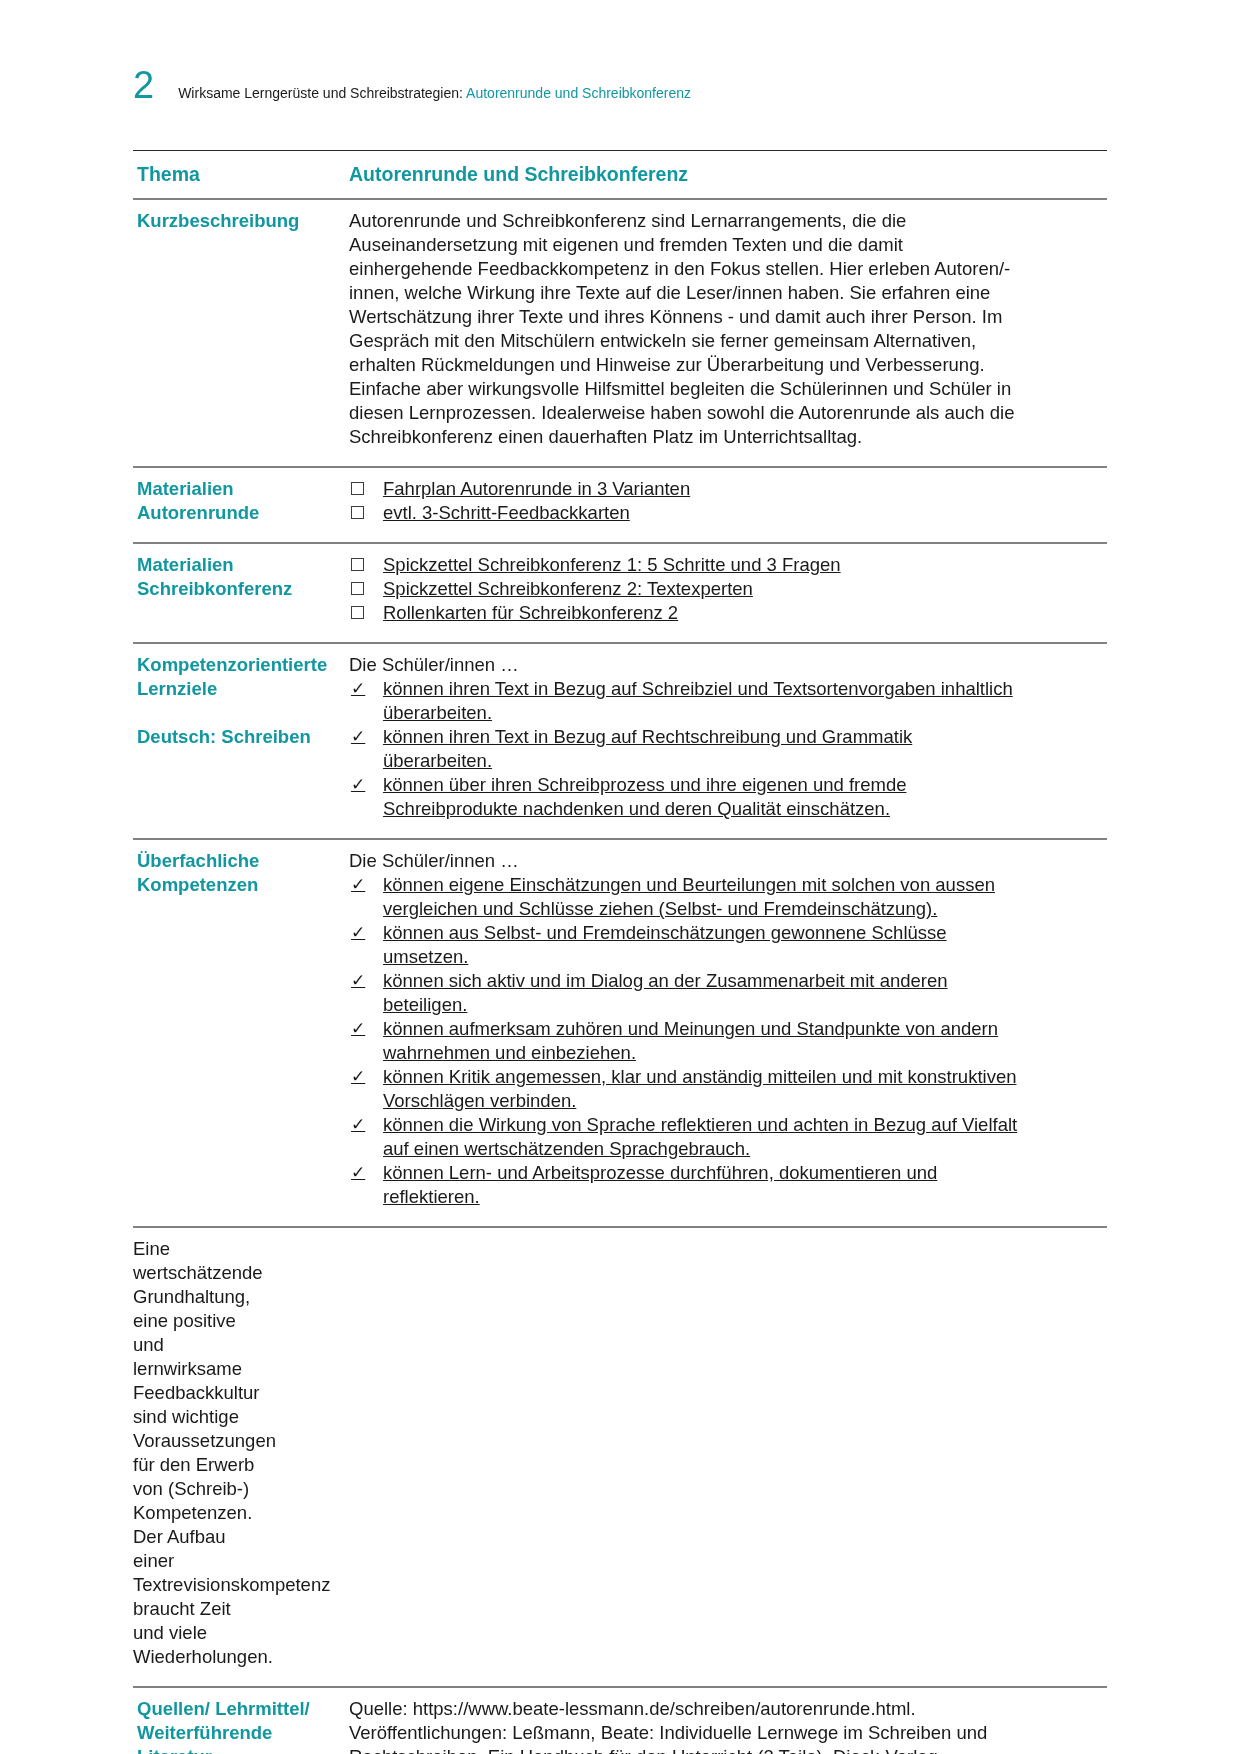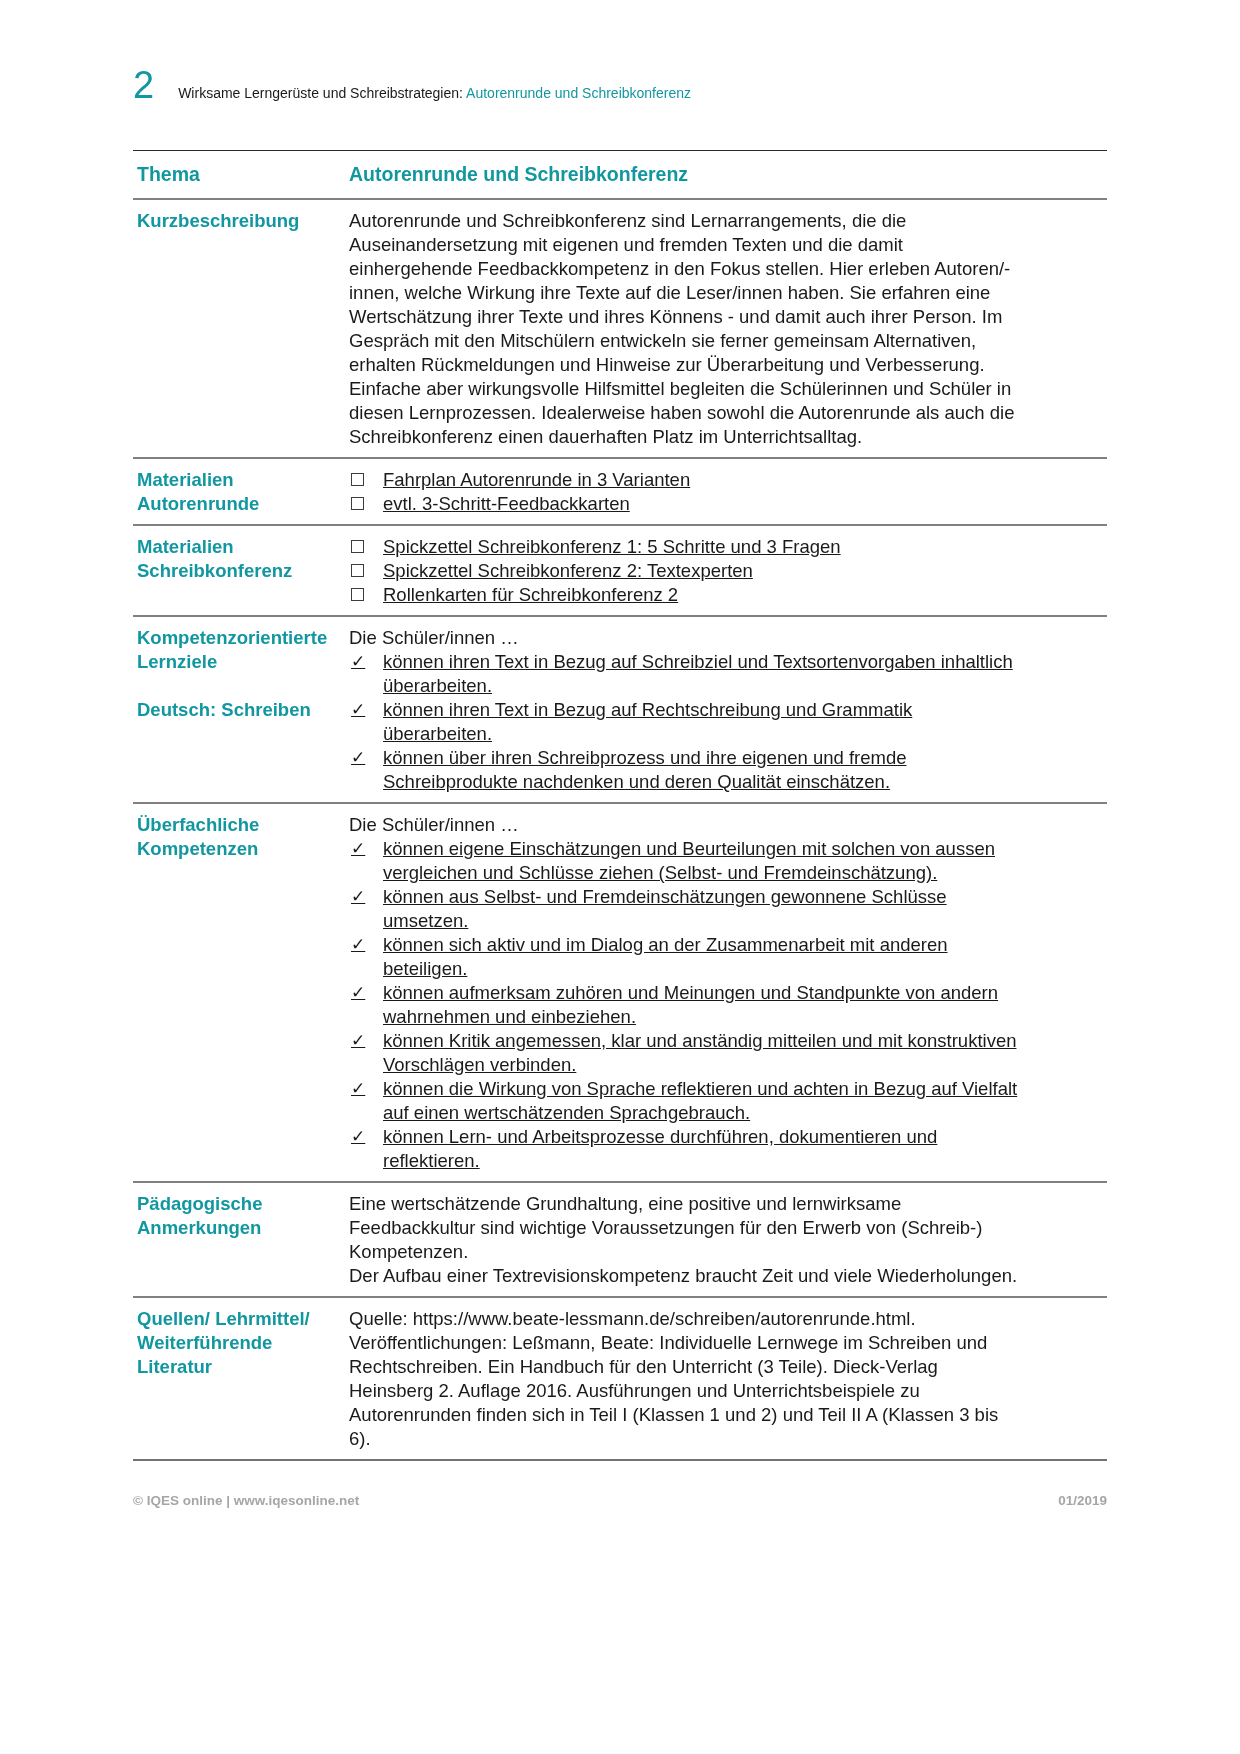--- a/index.html
+++ b/index.html
@@ -47,21 +47,21 @@
   
   .overview-table {
     margin-top: 46px;
     border-top: 1px solid #2b2b2b;
     border-bottom: 2px solid #737373;
     width: 100%;
   }
   .t-row {
     display: grid;
     grid-template-columns: 216px 1fr;
-    padding: 9px 0 8px 0;
+    padding: 9px 0 17px 0;
   }
   .t-row + .t-row { border-top: 2px solid #808080; }
   .t-label {
     color: #1197a0;
     font-weight: 700;
     font-size: 18.5px;
     line-height: 24px;
     padding-left: 4px;
     padding-right: 16px;
   }
@@ -215,21 +215,20 @@
           <span class="item-text">können die Wirkung von Sprache reflektieren und achten in Bezug auf Vielfalt auf einen wertschätzenden Sprachgebrauch.</span>
         </div>
         <div class="list-item">
           <span class="glyph checkmark-glyph">✓</span>
           <span class="item-text">können Lern- und Arbeitsprozesse durchführen, dokumentieren und reflektieren.</span>
         </div>
       </div>
     </div>
 
     <div class="t-row">
-      <div class="t-label">Pädagogische Anmerkungen</div>
       <div class="t-content">
         <div>Eine wertschätzende Grundhaltung, eine positive und lernwirksame Feedbackkultur sind wichtige Voraussetzungen für den Erwerb von (Schreib-) Kompetenzen.</div>
         <div>Der Aufbau einer Textrevisionskompetenz braucht Zeit und viele Wiederholungen.</div>
       </div>
     </div>
 
     <div class="t-row">
       <div class="t-label">Quellen/ Lehrmittel/ Weiterführende Literatur</div>
       <div class="t-content">Quelle: https://www.beate-lessmann.de/schreiben/autorenrunde.html. Veröffentlichungen: Leßmann, Beate: Individuelle Lernwege im Schreiben und Rechtschreiben. Ein Handbuch für den Unterricht (3 Teile). Dieck-Verlag Heinsberg 2. Auflage 2016. Ausführungen und Unterrichtsbeispiele zu Autorenrunden finden sich in Teil I (Klassen 1 und 2) und Teil II A (Klassen 3 bis 6).</div>
     </div>

